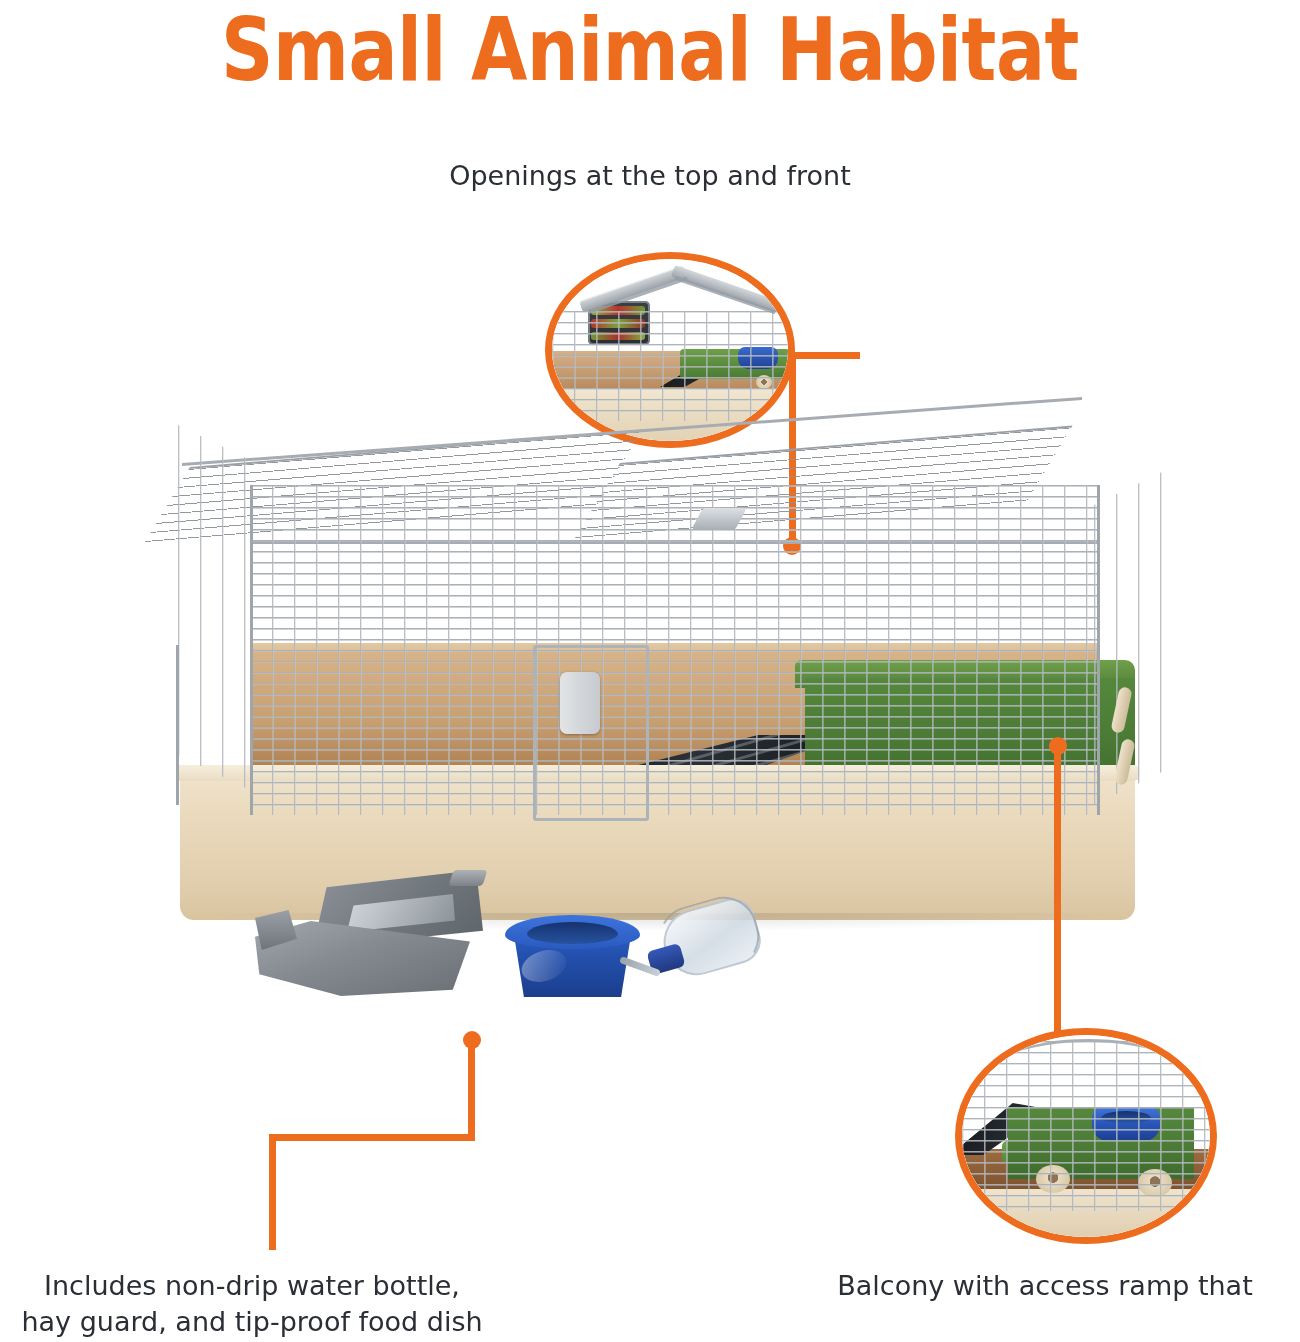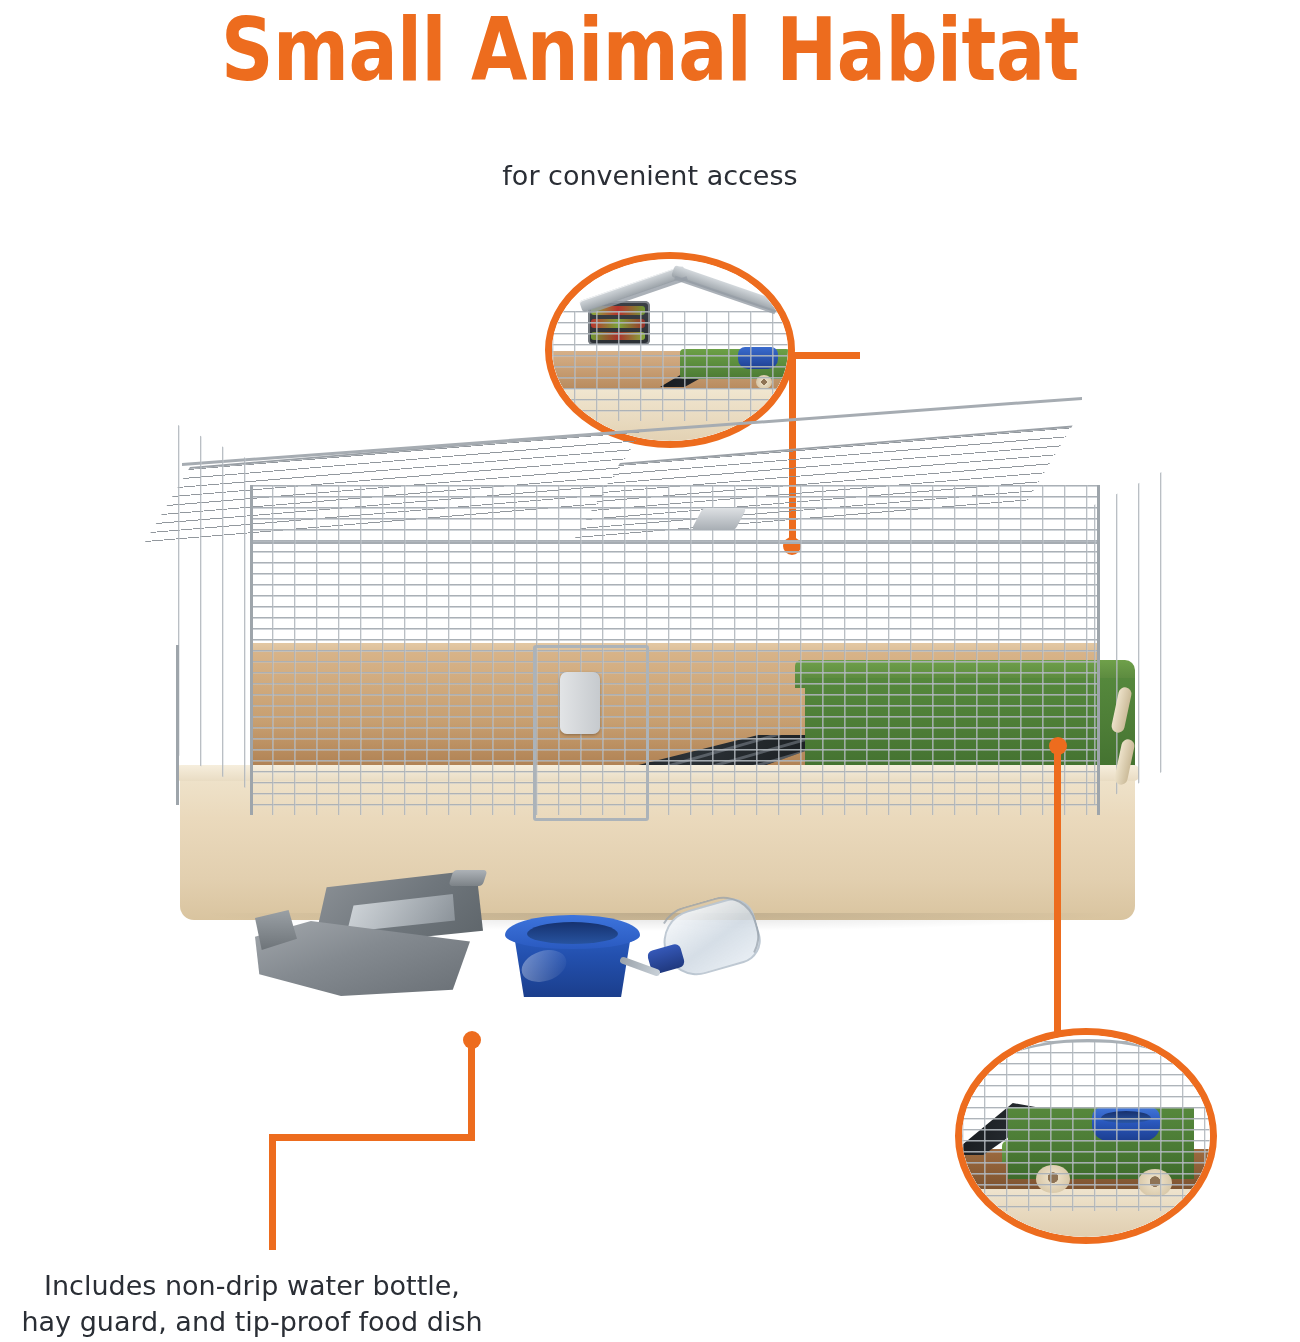--- a/index.html
+++ b/index.html
@@ -253,21 +253,21 @@
   .c-sky{position:absolute;inset:0;background:#ffffff;}
 </style>
 </head>
 <body>
 
 <div class="stage">
 
   <div id="title">Small Animal Habitat</div>
 
   <div id="cap-top" class="caption">
-    <span>for convenient access</span>
+    <span>Openings at the top and front</span>
   </div>
 
   <div id="callout-top" class="callout">
     <div class="inner">
       <div class="c-sky"></div>
 
       <div style="position:absolute;left:-20px;bottom:0;width:320px;height:58px;
                   background:linear-gradient(to bottom,#F2E8D3,#E3D2B4);"></div>
 
       <div style="position:absolute;left:-20px;bottom:52px;width:320px;height:38px;
@@ -447,15 +447,16 @@
                   border-top:3px solid #A9B0B6;border-radius:50% 50% 0 0 / 100% 100% 0 0;"></div>
     </div>
   </div>
 
   <div id="cap-bl" class="caption">
     <span>Includes non-drip water bottle,</span>
     <span>hay guard, and tip-proof food dish</span>
   </div>
 
   <div id="cap-br" class="caption">
+    <span>Balcony with access ramp that</span>
   </div>
 
 </div>
 
 </body></html>

